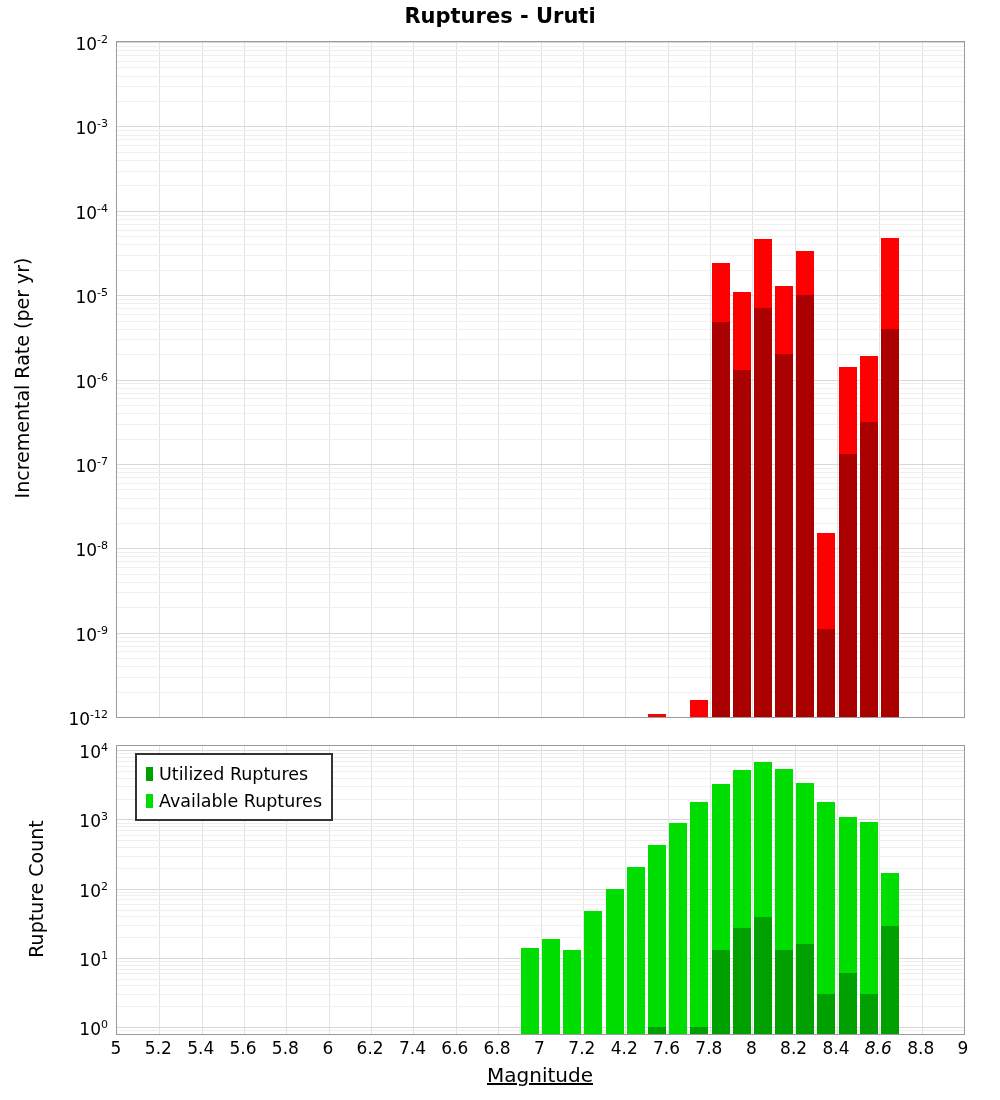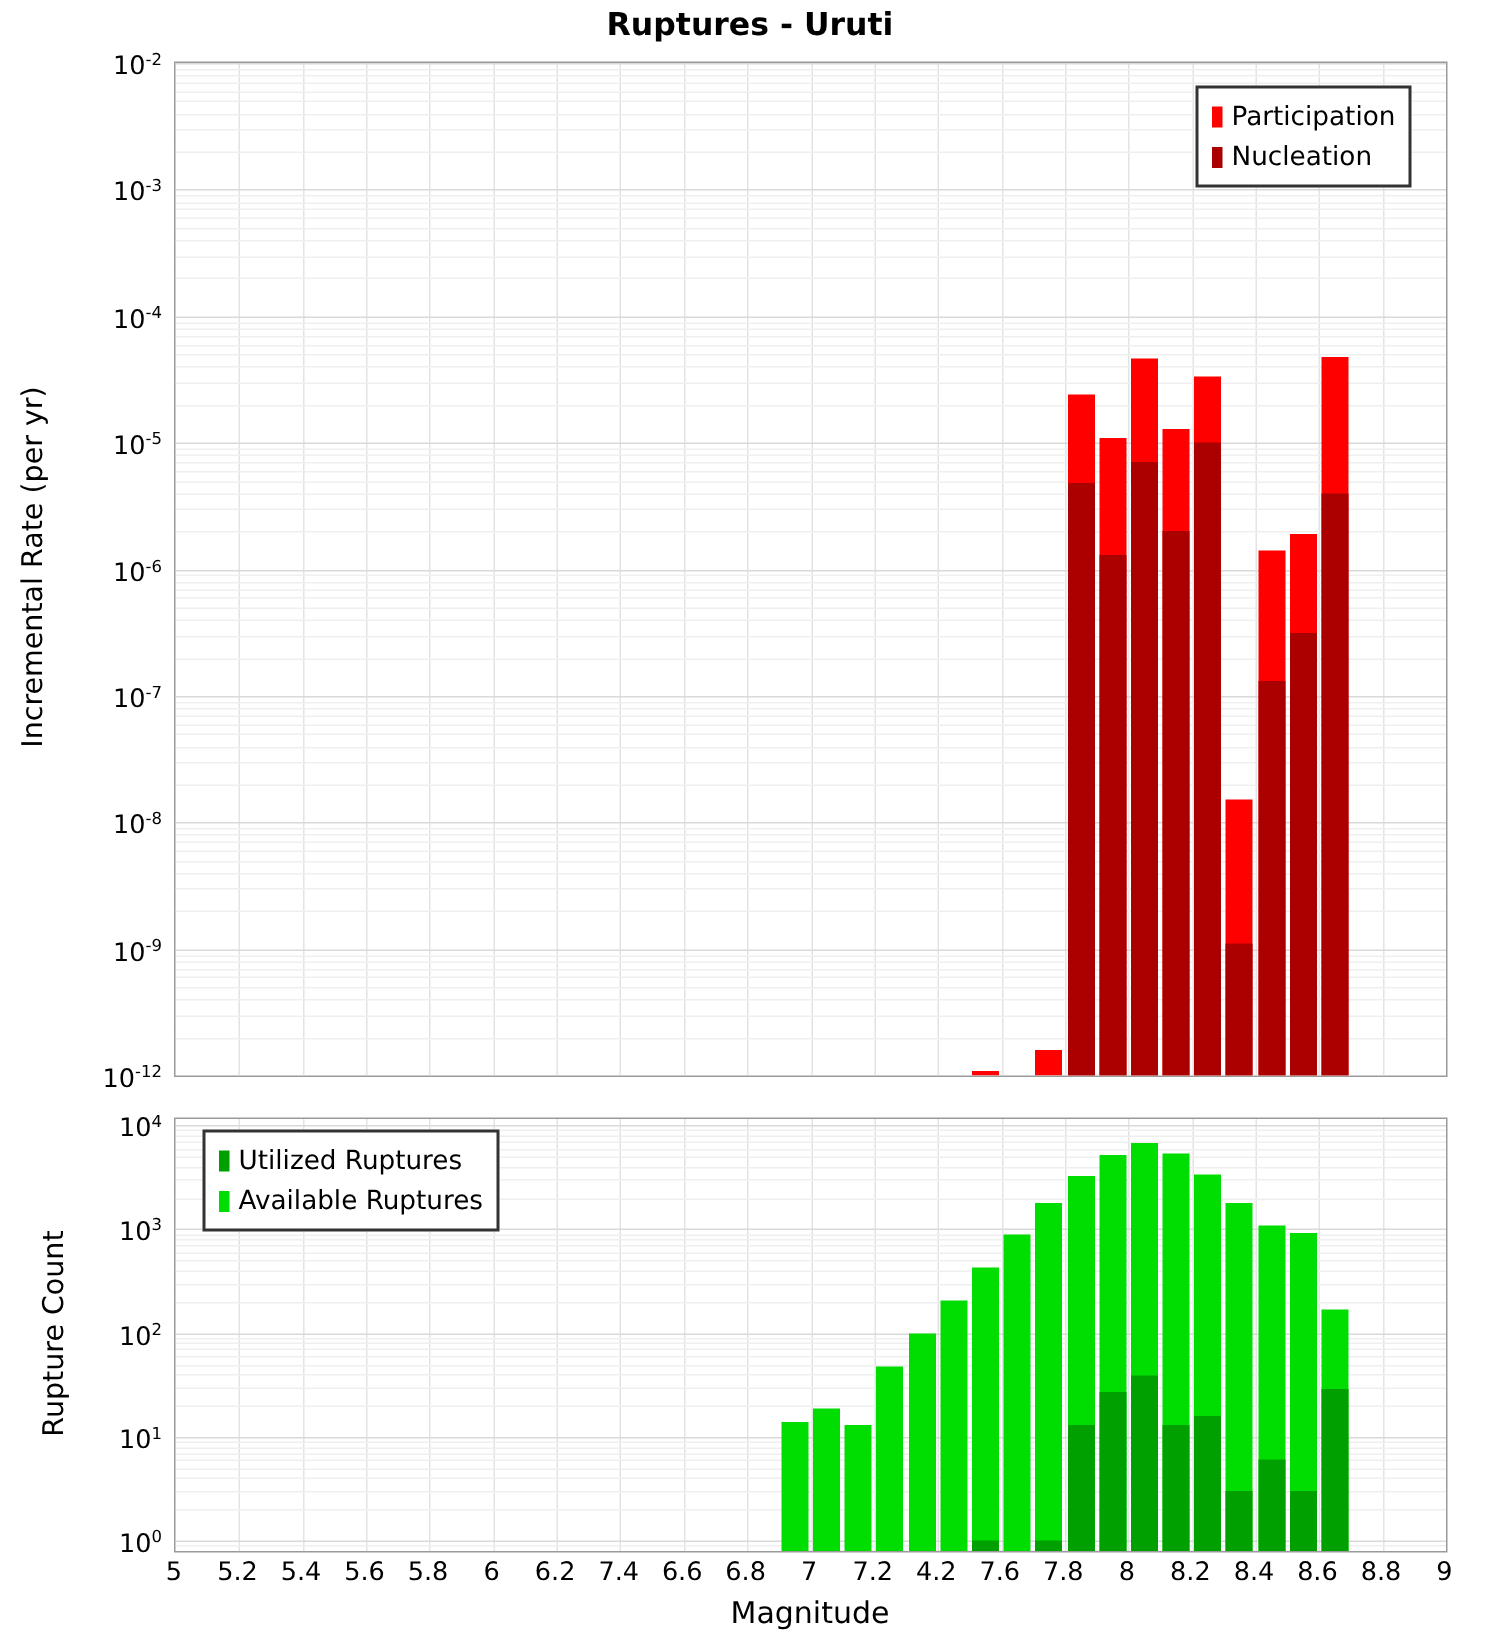--- a/index.html
+++ b/index.html
@@ -27,21 +27,21 @@
     position:absolute; left:20px; width:88px; text-align:right;
     font-size:17px; line-height:24px; white-space:nowrap;
   }
   .y-tick sup { font-size:11px; }
   .x-tick {
     position:absolute; width:56px; text-align:center; top:1038px;
     font-size:17px; line-height:20px;
   }
   .axis-title { position:absolute; font-size:19px; white-space:nowrap; }
   .axis-title.vertical { transform:translate(-50%,-50%) rotate(-90deg); }
-  .axis-title.horizontal { transform:translateX(-50%); }
+  .axis-title.horizontal { transform:translateX(-50%);text-decoration:underline; }
   .legend {
     position:absolute; background:#fff; border:2px solid #333;
     padding:5px 9px; z-index:5;
   }
   #legend-rate  { left:797px; top:57px; }
   #legend-count { left:135px; top:753px; }
   .legend-item { display:flex; align-items:center; height:27px; }
   .swatch { display:inline-block; width:7px; height:14px; margin-right:6px; }
   .legend-label { font-size:17.5px; line-height:20px; }
 </style>
@@ -248,30 +248,20 @@
       <div class="bar" style="left: 615.7px; top: 182px; height: 106px; width: 18px; background: rgb(0, 160, 0); z-index: 3;"></div>
       <div class="bar" style="left: 636.8px; top: 170.9px; height: 117.1px; width: 18px; background: rgb(0, 160, 0); z-index: 3;"></div>
       <div class="bar" style="left: 658px; top: 204px; height: 84px; width: 18px; background: rgb(0, 160, 0); z-index: 3;"></div>
       <div class="bar" style="left: 679.2px; top: 197.7px; height: 90.3px; width: 18px; background: rgb(0, 160, 0); z-index: 3;"></div>
       <div class="bar" style="left: 700.4px; top: 248px; height: 40px; width: 18px; background: rgb(0, 160, 0); z-index: 3;"></div>
       <div class="bar" style="left: 721.5px; top: 227.2px; height: 60.8px; width: 18px; background: rgb(0, 160, 0); z-index: 3;"></div>
       <div class="bar" style="left: 742.7px; top: 248px; height: 40px; width: 18px; background: rgb(0, 160, 0); z-index: 3;"></div>
       <div class="bar" style="left: 763.9px; top: 179.8px; height: 108.2px; width: 18px; background: rgb(0, 160, 0); z-index: 3;"></div>
     </div>
 
-  <div class="legend" id="legend-rate">
-    <div class="legend-item">
-      <span class="swatch" style="background: rgb(255, 0, 0);"></span>
-      <span class="legend-label">Participation</span>
-    </div>
-    <div class="legend-item">
-      <span class="swatch" style="background: rgb(170, 0, 0);"></span>
-      <span class="legend-label">Nucleation</span>
-    </div>
-  </div>
 
   <div class="legend" id="legend-count">
     <div class="legend-item">
       <span class="swatch" style="background: rgb(0, 160, 0);"></span>
       <span class="legend-label">Utilized Ruptures</span>
     </div>
     <div class="legend-item">
       <span class="swatch" style="background: rgb(0, 221, 0);"></span>
       <span class="legend-label">Available Ruptures</span>
     </div>
@@ -305,16 +295,16 @@
     <div class="x-tick" style="left: 426.8px;">6.6</div>
     <div class="x-tick" style="left: 469.1px;">6.8</div>
     <div class="x-tick" style="left: 511.5px;">7</div>
     <div class="x-tick" style="left: 553.9px;">7.2</div>
     <div class="x-tick" style="left: 596.2px;">4.2</div>
     <div class="x-tick" style="left: 638.5px;">7.6</div>
     <div class="x-tick" style="left: 680.9px;">7.8</div>
     <div class="x-tick" style="left: 723.3px;">8</div>
     <div class="x-tick" style="left: 765.6px;">8.2</div>
     <div class="x-tick" style="left: 808px;">8.4</div>
-    <div class="x-tick" style="left: 850.3px;">8.6</div>
+    <div class="x-tick" style="left: 850.3px; font-style: italic;">8.6</div>
     <div class="x-tick" style="left: 892.7px;">8.8</div>
     <div class="x-tick" style="left: 935px;">9</div>
   </div>
 
 </body></html>

